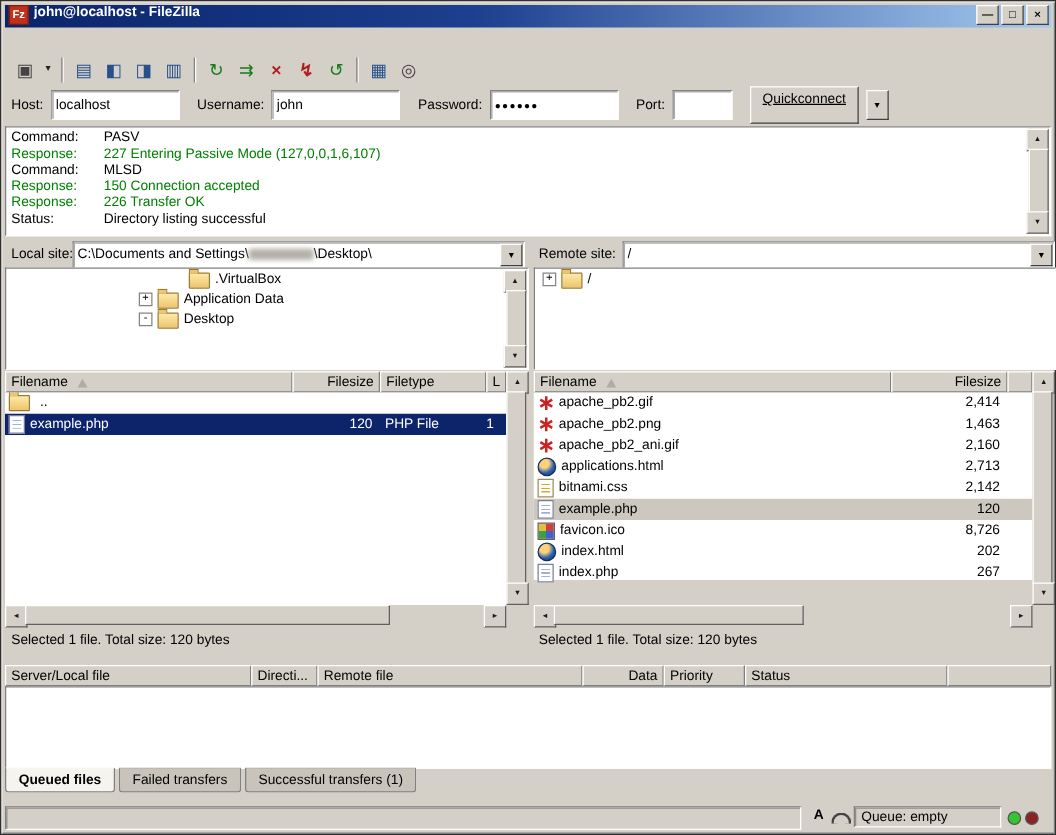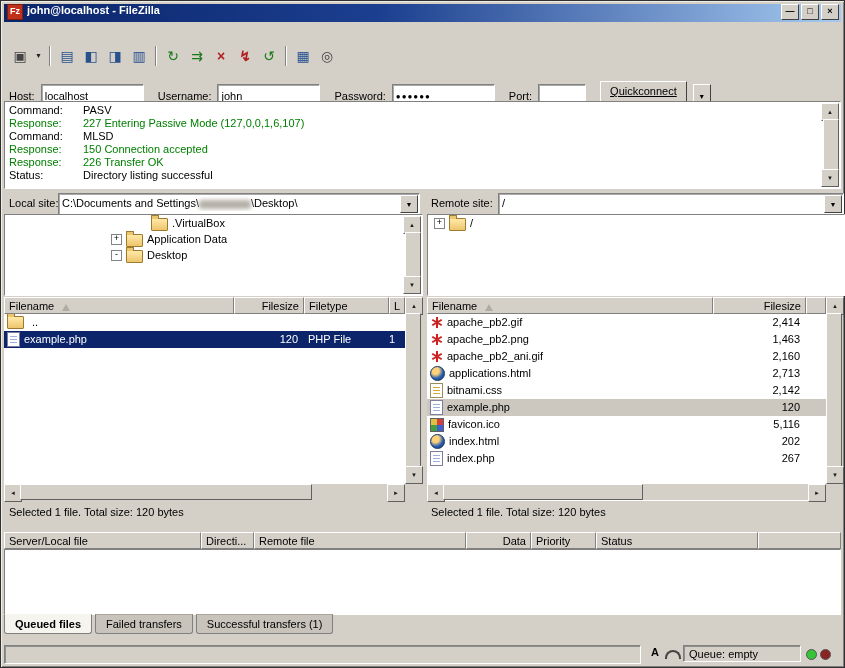--- a/index.html
+++ b/index.html
@@ -26,21 +26,21 @@
   .menu-item{padding:2px 8px;}
 
   
   .toolbar{position:absolute;top:41px;left:3px;right:3px;height:27px;display:flex;align-items:center;padding-left:4px;}
   .tool-btn{width:24px;height:22px;display:flex;align-items:center;justify-content:center;font-size:14px;}
   .tool-dd{width:13px;height:22px;display:flex;align-items:center;justify-content:center;font-size:7px;color:#222;}
   .tool-sep{width:0;height:20px;border-left:1px solid #808080;border-right:1px solid #fff;margin:0 4px;}
   .g-blue{color:#27508f}.g-green{color:#1a7a1a}.g-red{color:#b02020;font-weight:bold}.g-gray{color:#444}
 
   
-  .quickbar{position:absolute;top:80px;left:3px;right:3px;height:30px;display:flex;align-items:center;gap:6px;padding-left:5px;}
+  .quickbar{position:absolute;top:68px;left:3px;right:3px;height:30px;display:flex;align-items:center;gap:6px;padding-left:5px;}
   .tf{height:20px;background:#fff;border:1px solid;border-color:#808080 #fff #fff #808080;
       box-shadow:inset 1px 1px 0 rgba(64,64,64,.45);padding:1px 3px;font:inherit;}
   .qc-btn{height:22px;padding:3px 9px;text-decoration:underline;cursor:default;}
   .qc-dd{width:16px;height:22px;display:flex;align-items:center;justify-content:center;font-size:7px;}
 
   
   .log{position:absolute;top:100px;left:3px;right:3px;height:86px;background:#fff;
        border:1px solid;border-color:#808080 #fff #fff #808080;padding-left:30px;}
   .log-lines{position:absolute;top:2px;left:4px;right:18px;bottom:2px;}
   .log-line{display:flex;height:13px;line-height:13px;white-space:nowrap;}
@@ -274,21 +274,21 @@
     <div class="sthumb" style="left:16px;width:290px;top:0;bottom:0"></div>
     <div class="sbtn sbtn-h" style="right:0;top:0">►</div>
   </div>
 
   <div class="abs" style="left:426px;top:296px;display:flex">
     <div class="hcell" style="width:286px"><span>Filename</span><span class="sort-up"></span></div>
     <div class="hcell hright" style="width:93px">Filesize</div>
     <div class="hcell" style="width:20px"></div>
   </div>
 
-  <div class="abs whitebox" style="left:426px;top:313px;width:399px;height:187px">
+  <div class="abs whitebox" style="left:426px;top:313px;width:399px;height:150px">
     <div class="lrow">
       <span class="cell cname" style="width:286px">
           <span class="ficon image-icon"></span>
           <span>apache_pb2.gif</span>
         </span>
       <span class="cell csize" style="width:93px">2,414</span>
     </div>
     <div class="lrow">
       <span class="cell cname" style="width:286px">
           <span class="ficon image-icon"></span>
@@ -322,21 +322,21 @@
           <span class="ficon page-icon"></span>
           <span>example.php</span>
         </span>
       <span class="cell csize" style="width:93px">120</span>
     </div>
     <div class="lrow">
       <span class="cell cname" style="width:286px">
           <span class="ficon ico-icon"></span>
           <span>favicon.ico</span>
         </span>
-      <span class="cell csize" style="width:93px">5,116</span>
+      <span class="cell csize" style="width:93px">8,726</span>
     </div>
     <div class="lrow">
       <span class="cell cname" style="width:286px">
           <span class="ficon ball-icon"></span>
           <span>index.html</span>
         </span>
       <span class="cell csize" style="width:93px">202</span>
     </div>
     <div class="lrow">
       <span class="cell cname" style="width:286px">

